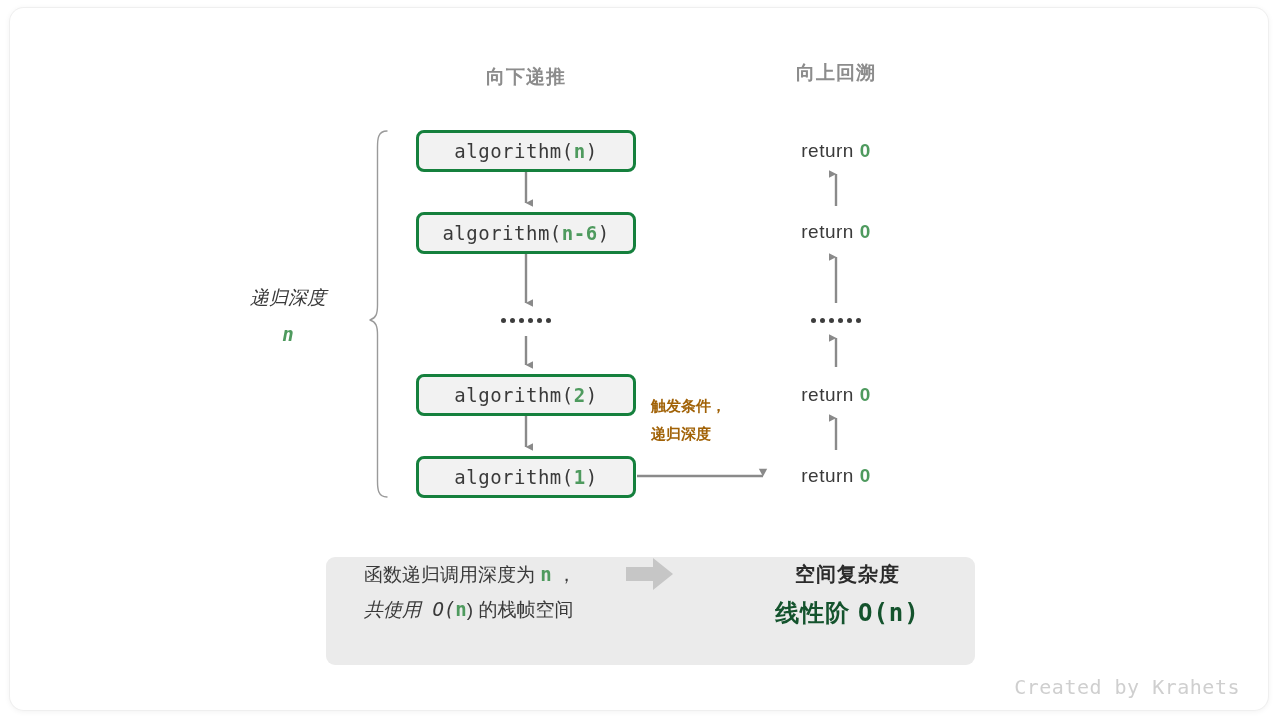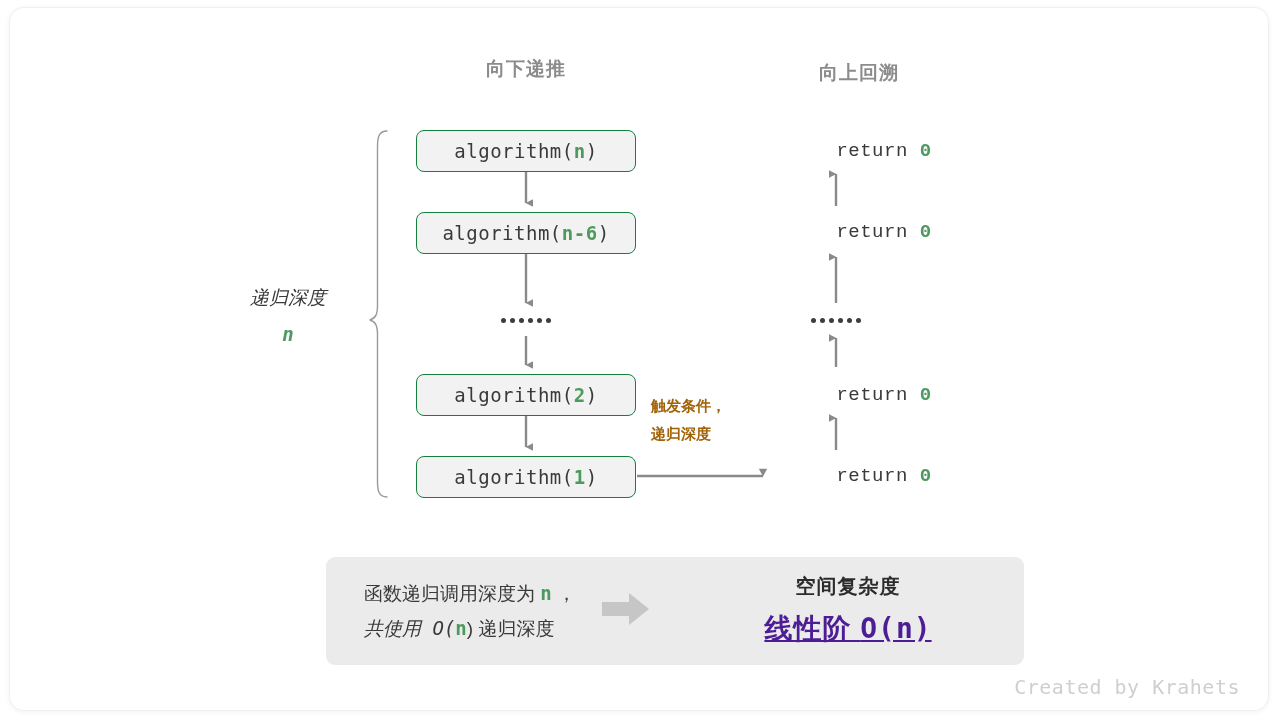--- a/index.html
+++ b/index.html
@@ -37,46 +37,45 @@
     transform: translateX(-50%);
   }
 
   
   .call-box {
     position: absolute;
     width: 220px;
     height: 42px;
     left: 416px;
     background: #f2f2f2;
-    border: 1px solid #15803d;
+    border: 3px solid #15803d;
     border-radius: 8px;
     box-sizing: border-box;
     display: flex;
     align-items: center;
     justify-content: center;
     font-family: "DejaVu Sans Mono", "Liberation Mono", monospace;
     font-size: 19px;
     color: #3a3a3a;
     letter-spacing: 0.5px;
   }
   .call-box .hl {
     color: #4e9a5e;
     font-weight: bold;
   }
 
   
   .ret-label {
     position: absolute;
     transform: translateX(-50%);
     white-space: nowrap;
-    font-family: Liberation Mono, monospace;
+    font-family: Liberation Sans, sans-serif;
     font-size: 19px;
     color: #3a3a3a;
     letter-spacing: 0.5px;
-    margin-left: 48px;
   }
   .ret-label .hl {
     color: #4e9a5e;
     font-weight: bold;
   }
 
   
   .dots {
     position: absolute;
     transform: translateX(-50%);
@@ -126,26 +125,26 @@
     color: #a16207;
     line-height: 1.85;
     white-space: nowrap;
   }
 
   
   #summary {
     position: absolute;
     left: 326px;
     top: 557px;
-    width: 698px;
+    width: 649px;
     height: 108px;
     background: #ebebeb;
     border-radius: 9px;
     display: flex;
-    align-items: center;
+    gap: 24px;
   }
   #summary-left {
     flex: 0 0 auto;
     padding-left: 38px;
     font-size: 19px;
     color: #3a3a3a;
     line-height: 1.85;
     white-space: nowrap;
   }
   #summary-left .mono { font-family: "DejaVu Sans Mono","Liberation Mono",monospace; font-style: italic; }
@@ -166,25 +165,24 @@
   }
   #summary-right .title {
     display: block;
     font-size: 20px;
     font-weight: bold;
     color: #2b2b2b;
     letter-spacing: 1px;
   }
   #summary-right .value {
     display: block;
-    font-size: 28px;
-    font-weight: bold;
-    color: #4c1d95;
+    font-size: 24px;
+    font-weight: bold;
+    color: #14532d;
     letter-spacing: 1px;
-    text-decoration: underline;
   }
   #summary-right .value .mono {
     font-family: "DejaVu Sans Mono", "Liberation Mono", monospace;
   }
 
   #credit {
     position: absolute;
     right: 40px;
     top: 675px;
     font-family: "DejaVu Sans Mono", "Liberation Mono", monospace;
@@ -192,22 +190,22 @@
     color: #cfcfcf;
     letter-spacing: 0.5px;
   }
 </style>
 </head>
 <body>
 
 <div id="canvas">
   <div id="frame"></div>
 
-  <div class="col-header" style="left:526px; top:56px;">向下递推</div>
-  <div class="col-header" style="left:836px; top:60px;margin-left:23px;">向上回溯</div>
+  <div class="col-header" style="left:526px; top:64px;">向下递推</div>
+  <div class="col-header" style="left:836px; top:60px;">向上回溯</div>
 
   <svg id="vec" viewBox="0 0 1280 720">
     <defs>
       <marker id="arrowDown" markerWidth="10" markerHeight="10" refX="5" refY="8.2" orient="auto" markerUnits="userSpaceOnUse">
         <path d="M1.2,1.2 L5,8.6 L8.8,1.2 Z" fill="#8a8a8a"></path>
       </marker>
       <marker id="arrowUp" markerWidth="10" markerHeight="10" refX="5" refY="8.2" orient="auto" markerUnits="userSpaceOnUse">
         <path d="M1.2,1.2 L5,8.6 L8.8,1.2 Z" fill="#8a8a8a"></path>
       </marker>
       <marker id="arrowRight" markerWidth="11" markerHeight="10" refX="5.5" refY="8.6" orient="auto" markerUnits="userSpaceOnUse">
@@ -303,21 +301,21 @@
     <div>触发条件，</div>
     <div>递归深度</div>
   </div>
 
   <div id="summary">
     <div id="summary-left">
       <div>
         <span>函数递归调用深度为 </span><span class="hl">n</span><span> ，</span>
       </div>
       <div>
-        <span class="mono">共使用 O(</span><span class="hl">n</span><span>) 递归深度</span>
+        <span class="mono">共使用 O(</span><span class="hl">n</span><span>) 的栈帧空间</span>
       </div>
     </div>
 
     <div id="summary-arrow">
       <svg width="48" height="34" viewBox="0 0 48 34">
         <path d="M0,10 L27,10 L27,1 L47,17 L27,33 L27,24 L0,24 Z" fill="#c6c6c6"></path>
       </svg>
     </div>
 
     <div id="summary-right">

